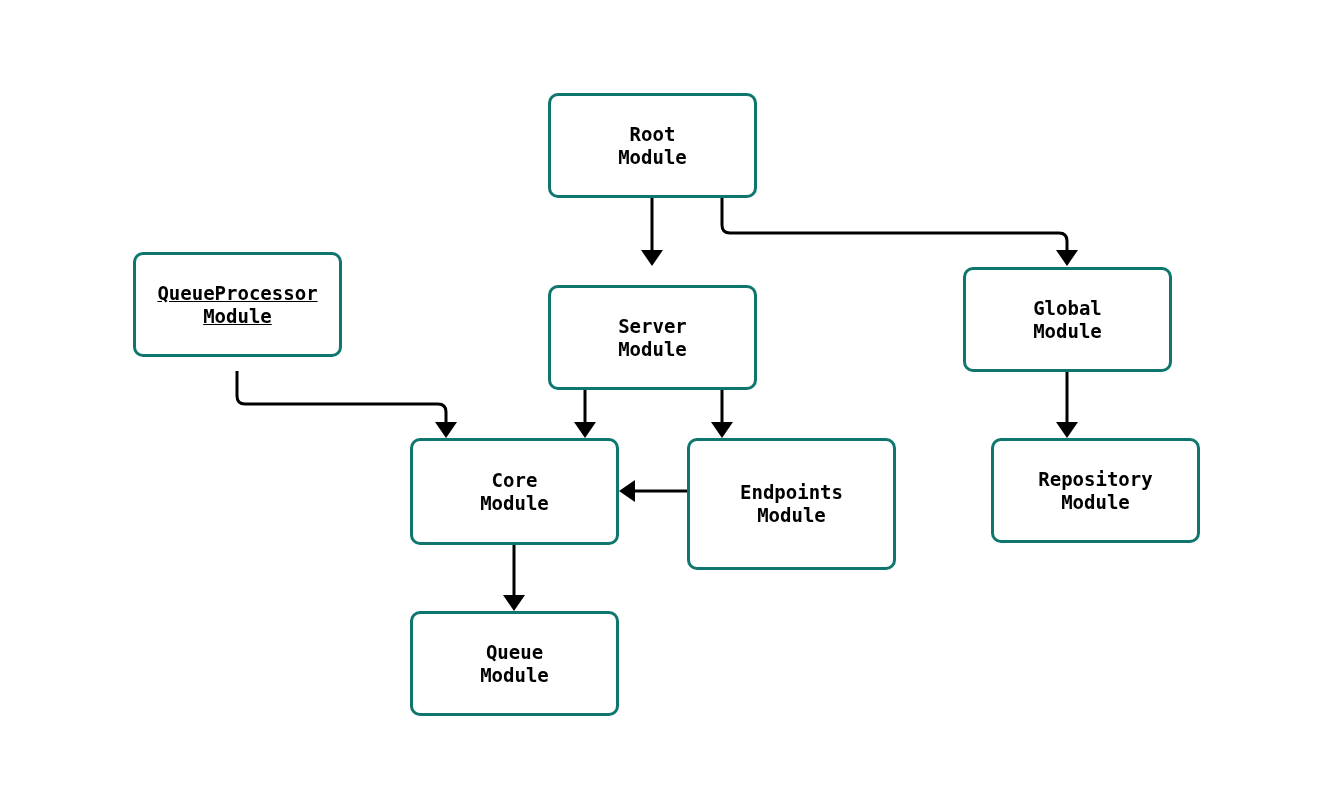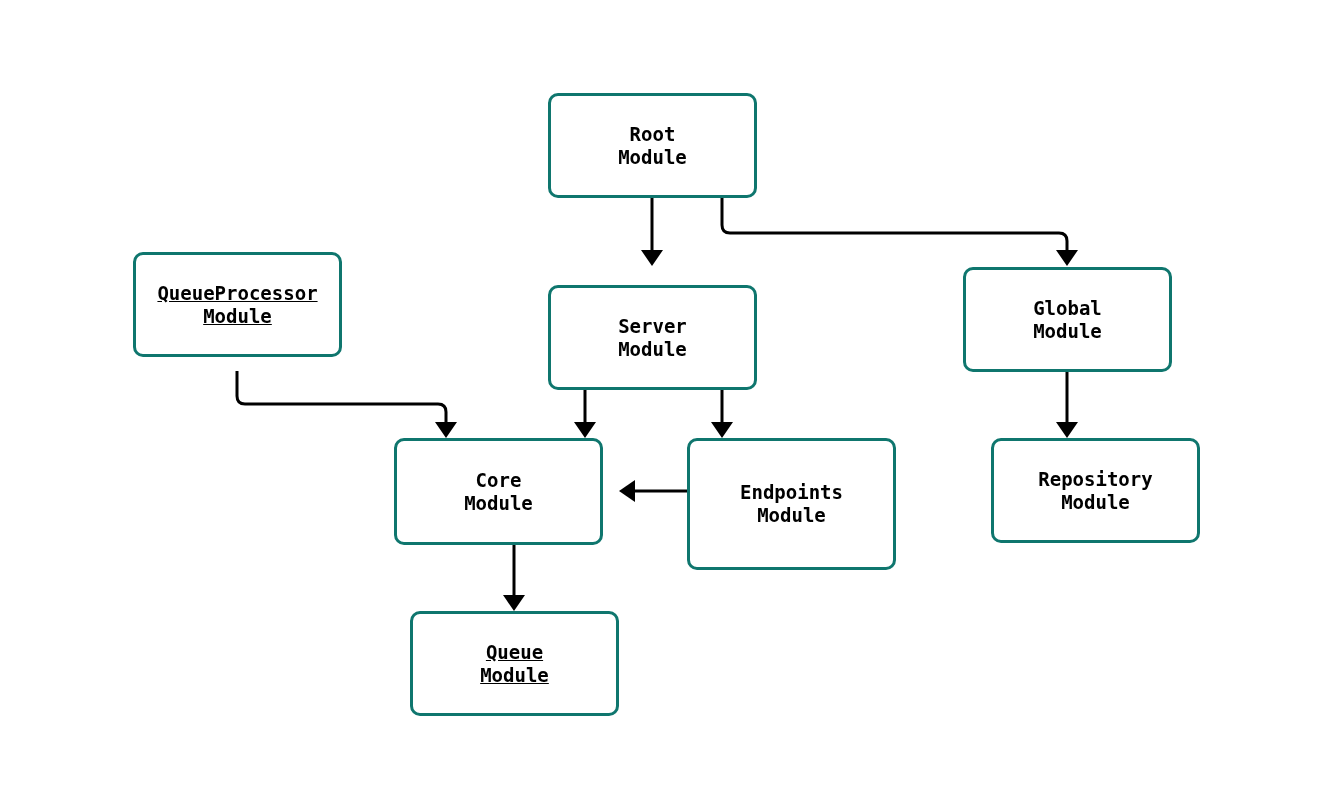--- a/index.html
+++ b/index.html
@@ -42,24 +42,24 @@
     font: bold 19px "DejaVu Sans Mono", monospace;
     color: #000000;
     text-align: center;
     white-space: pre-line;
     line-height: 23px;
   }
   .node-root          { left: 548px;  top: 93px;  }
   .node-queueprocessor{ left: 133px;  top: 252px; text-decoration: underline; }
   .node-server        { left: 548px;  top: 267px; margin-top: 18px; }
   .node-global        { left: 963px;  top: 267px; }
-  .node-core          { left: 394px;  top: 438px; width: 209px; height: 107px; }
+  .node-core          { left: 410px;  top: 438px; width: 209px; height: 107px; }
   .node-endpoints     { left: 687px;  top: 438px; width: 209px; height: 132px; }
   .node-repository    { left: 963px;  top: 438px; margin-left: 28px; }
-  .node-queue         { left: 410px;  top: 611px; text-decoration: underline; }
+  .node-queue         { left: 410px;  top: 611px; }
 </style>
 </head>
 <body>
 
 <div class="canvas">
 
   <svg class="edges" width="1337" height="809" viewBox="0 0 1337 809" xmlns="http://www.w3.org/2000/svg">
 
     <g>
       <path d="M652,198 L652,252"></path>

